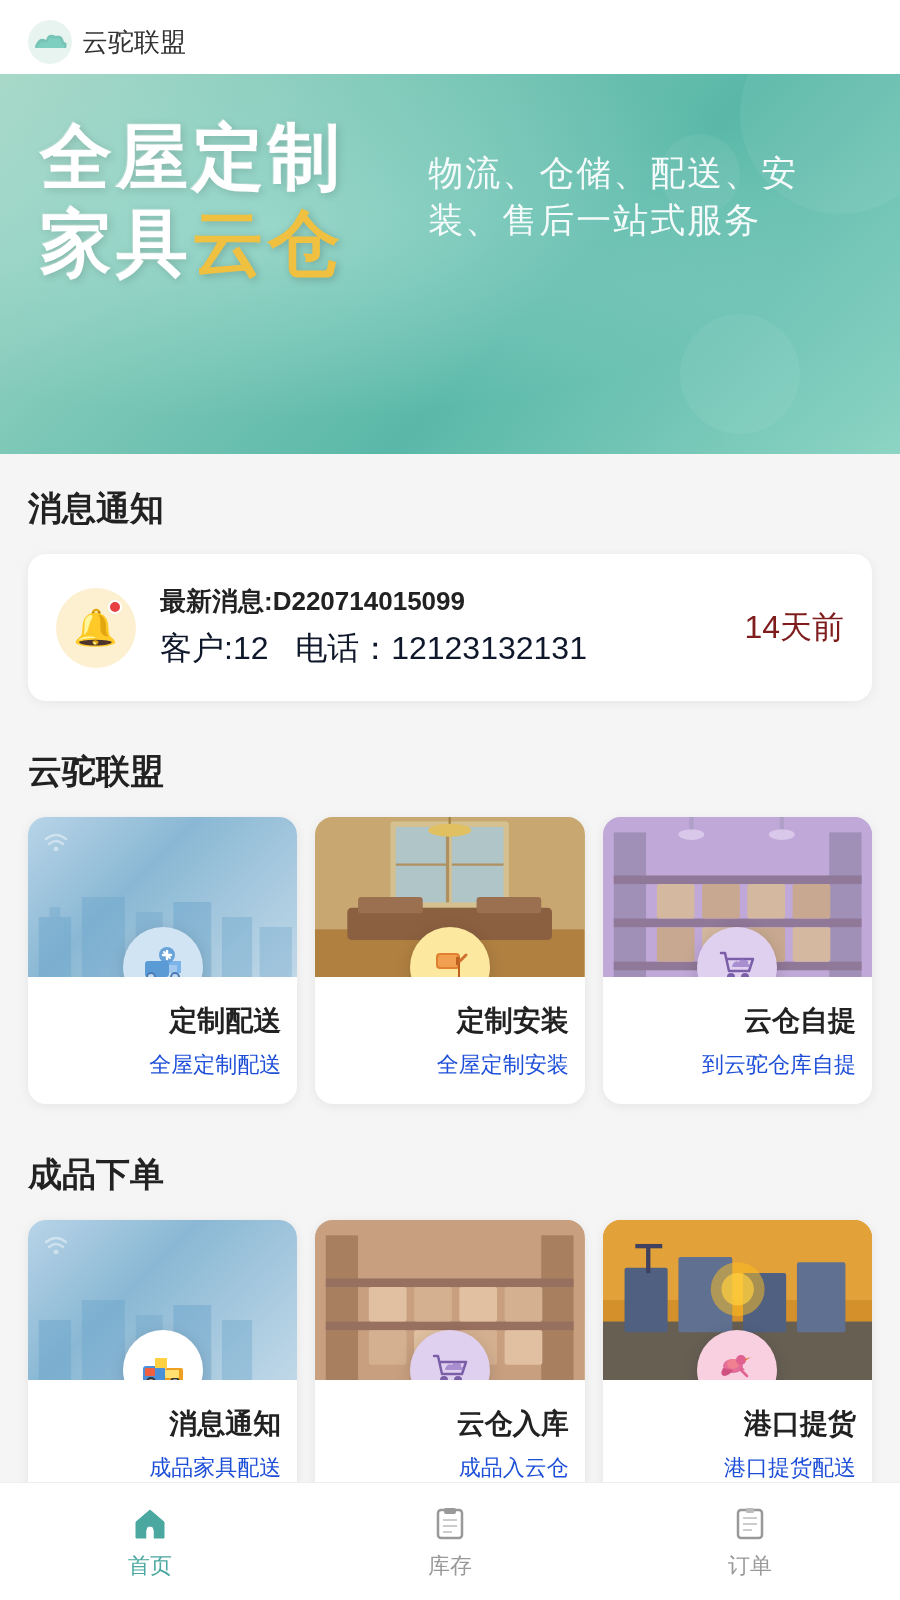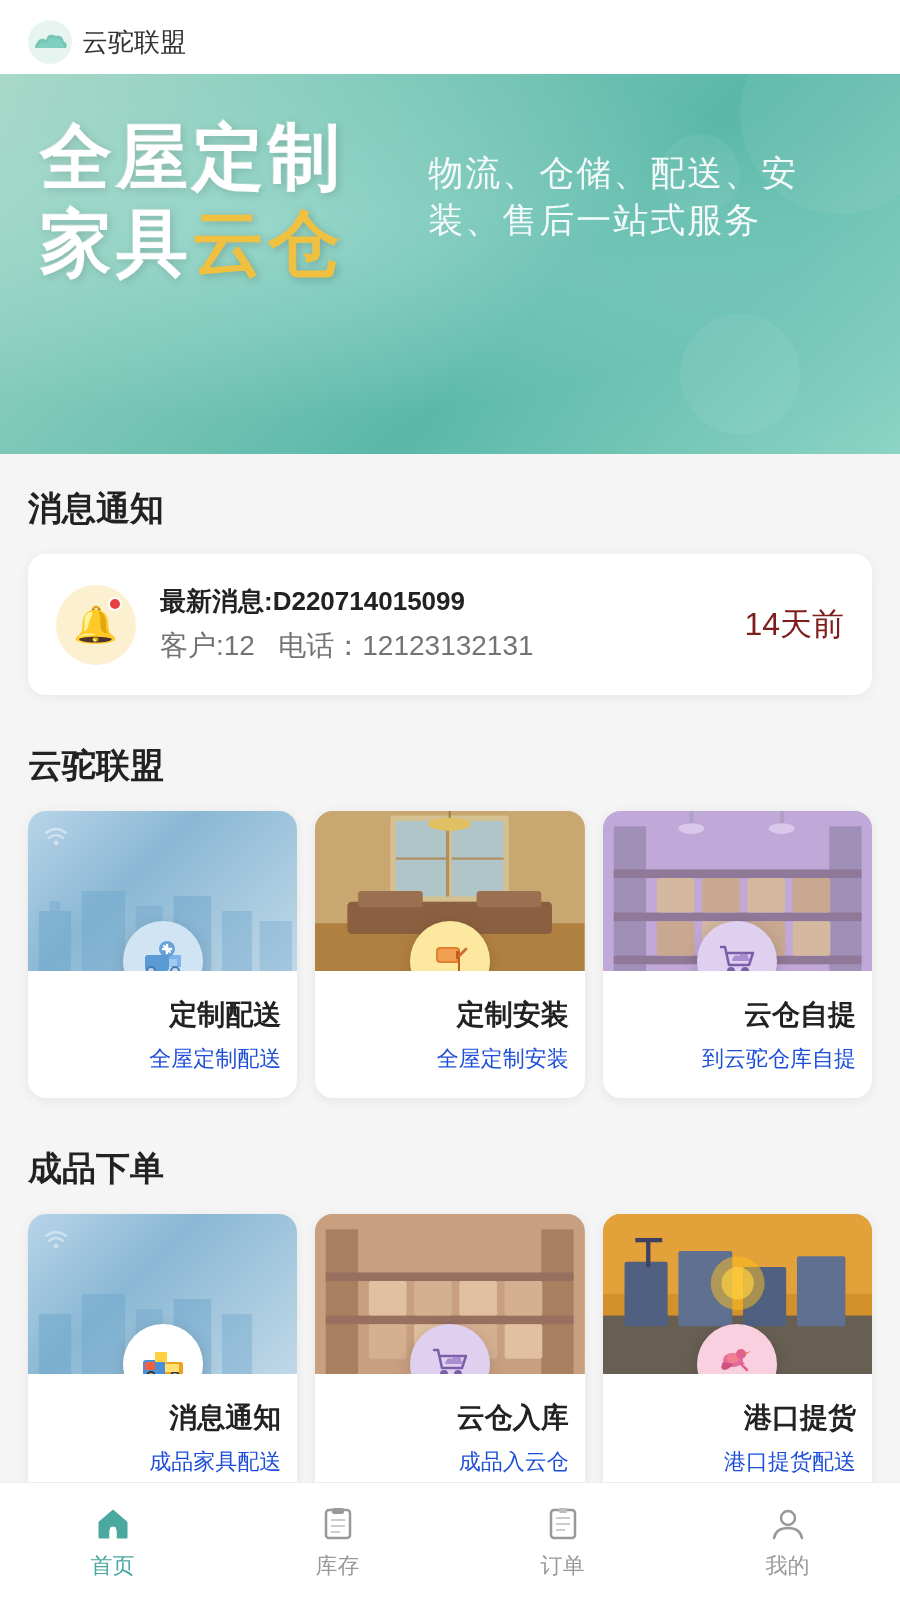--- a/index.html
+++ b/index.html
@@ -128,22 +128,22 @@
     }
     .notif-content {
       flex: 1;
     }
     .notif-title {
       font-size: 26px;
       font-weight: 700;
       color: #222;
     }
     .notif-detail {
-      font-size: 28px;
-      color: #737373;
+      font-size: 32px;
+      color: #0f172a;
       margin-top: 8px;
     }
     .notif-time {
       font-size: 32px;
       color: #7f1d1d;
       white-space: nowrap;
     }
 
     
     .cards-grid {
@@ -622,23 +622,14 @@
         <rect x="6" y="4" width="24" height="28" rx="3" stroke="#999" stroke-width="2.5" fill="none"></rect>
         <line x1="11" y1="12" x2="25" y2="12" stroke="#ccc" stroke-width="2"></line>
         <line x1="11" y1="18" x2="25" y2="18" stroke="#ccc" stroke-width="2"></line>
         <line x1="11" y1="24" x2="20" y2="24" stroke="#ccc" stroke-width="2"></line>
         <rect x="14" y="2" width="8" height="5" rx="1.5" fill="#bbb"></rect>
       </svg>
     </div>
     <span class="nav-label">订单</span>
   </div>
 
-  <div class="nav-item">
-    <div class="nav-icon">
-      <svg viewBox="0 0 36 36" fill="none" xmlns="http://www.w3.org/2000/svg">
-        <circle cx="18" cy="12" r="7" stroke="#999" stroke-width="2.5" fill="none"></circle>
-        <path d="M4 32 Q6 22 18 22 Q30 22 32 32" stroke="#999" stroke-width="2.5" fill="none" stroke-linecap="round"></path>
-      </svg>
-    </div>
-    <span class="nav-label">我的</span>
-  </div>
 
 </nav>
 
 </body></html>

